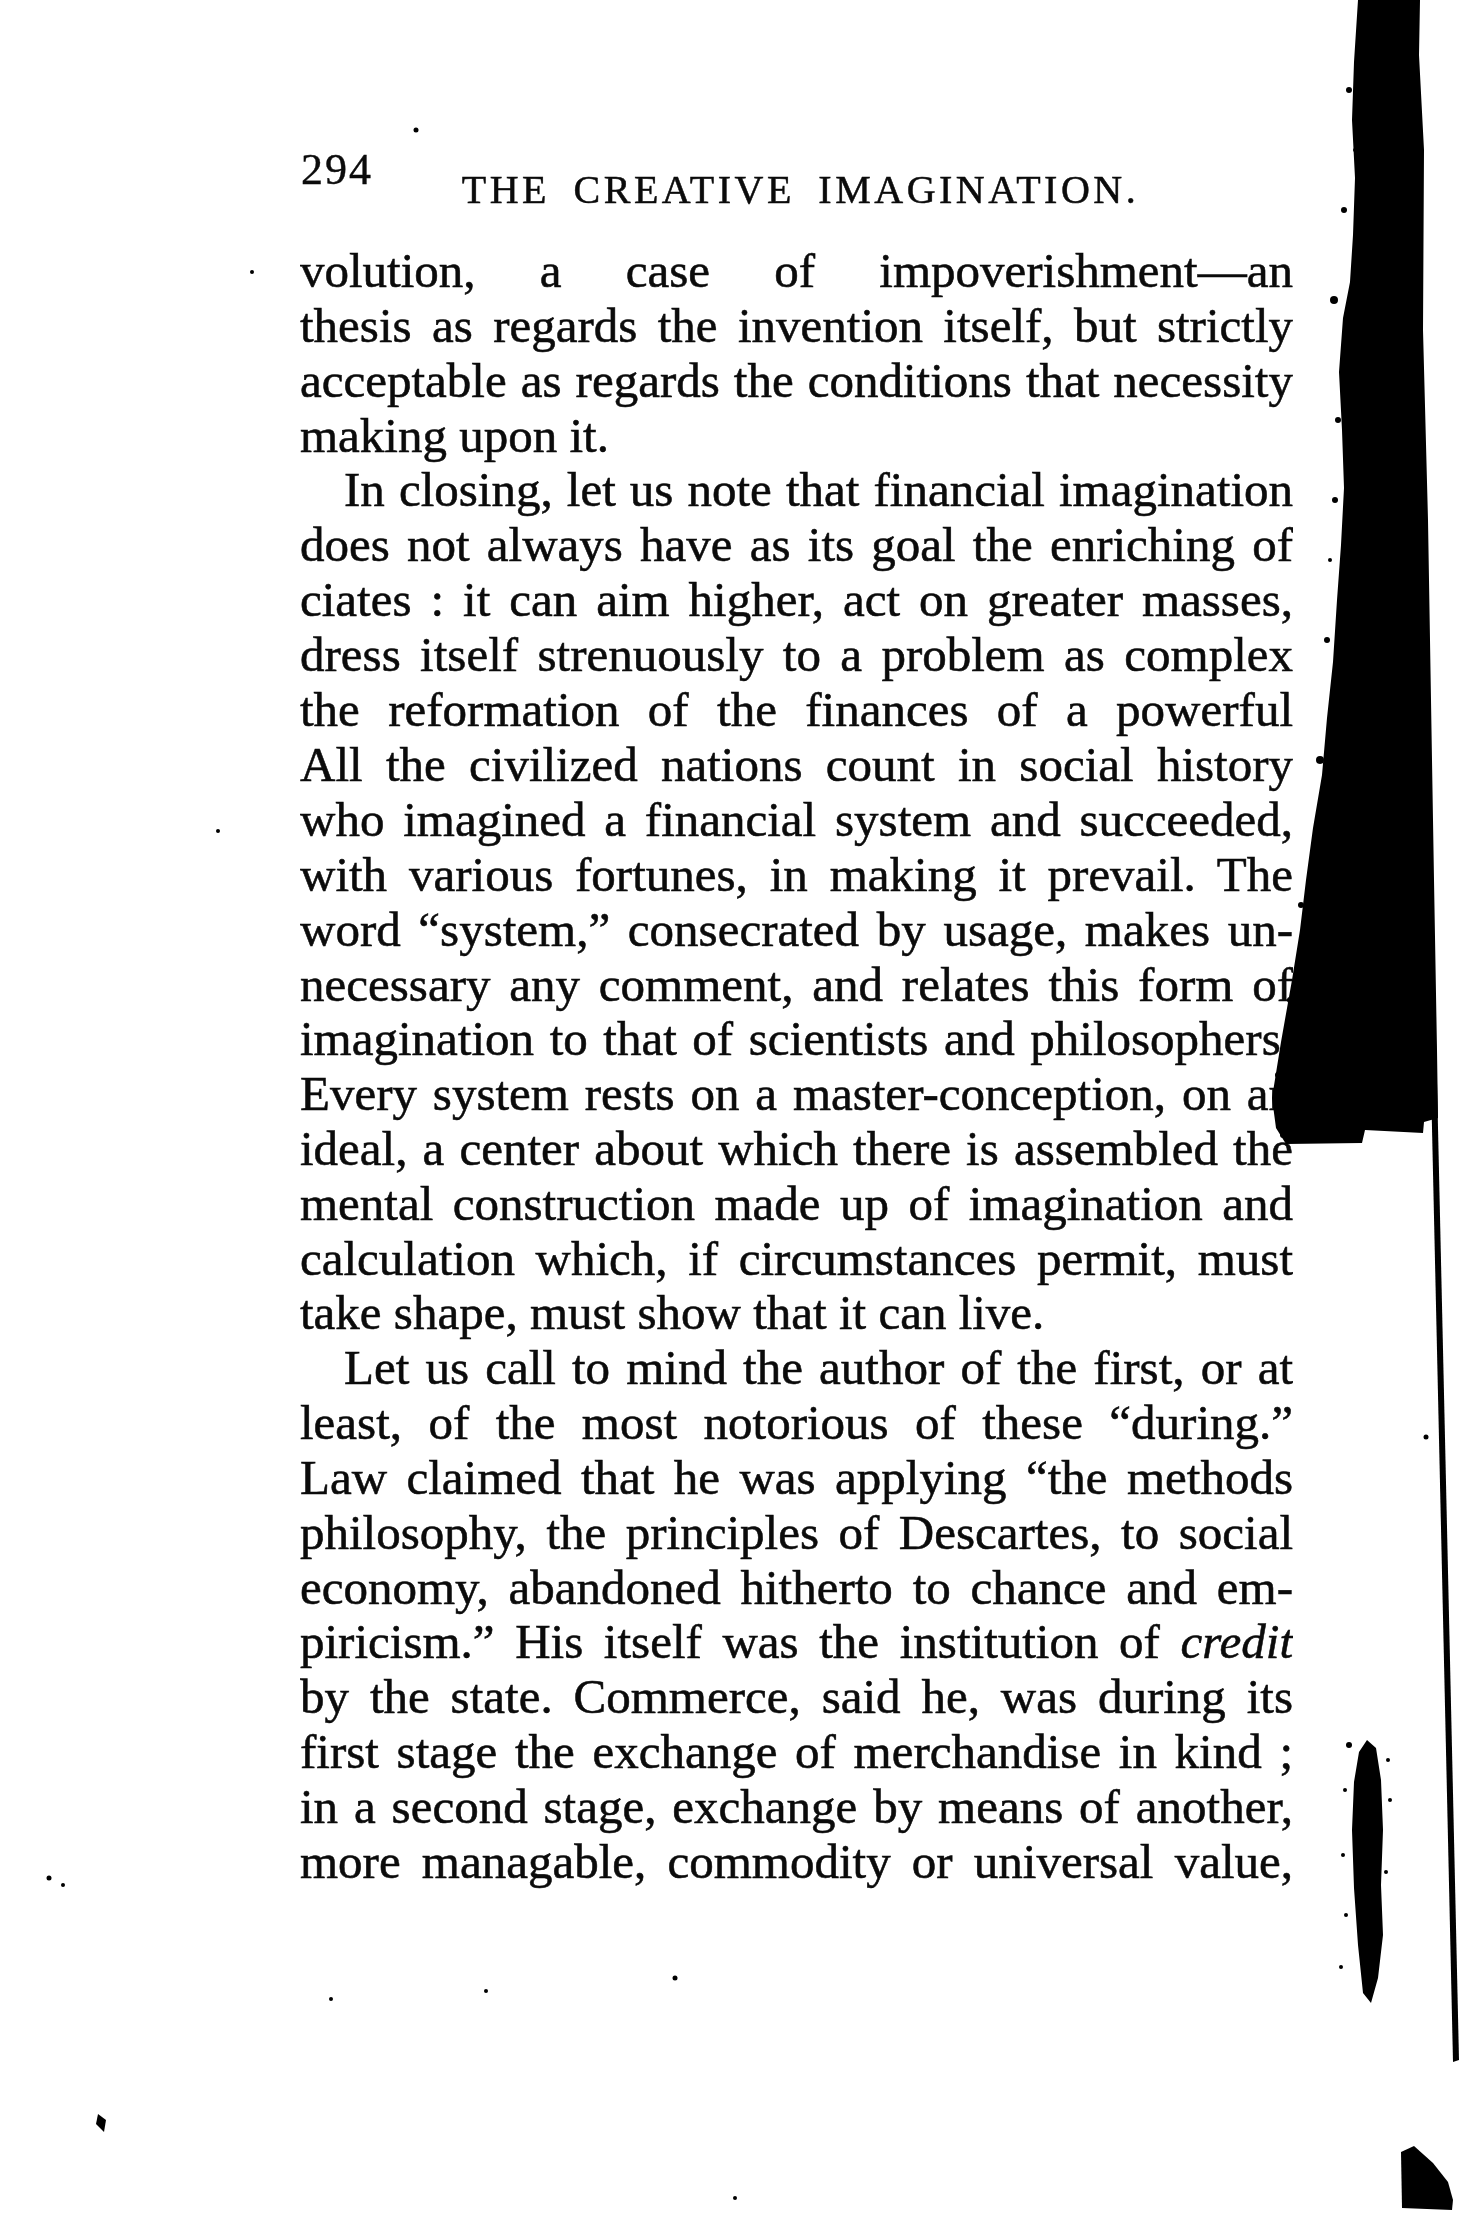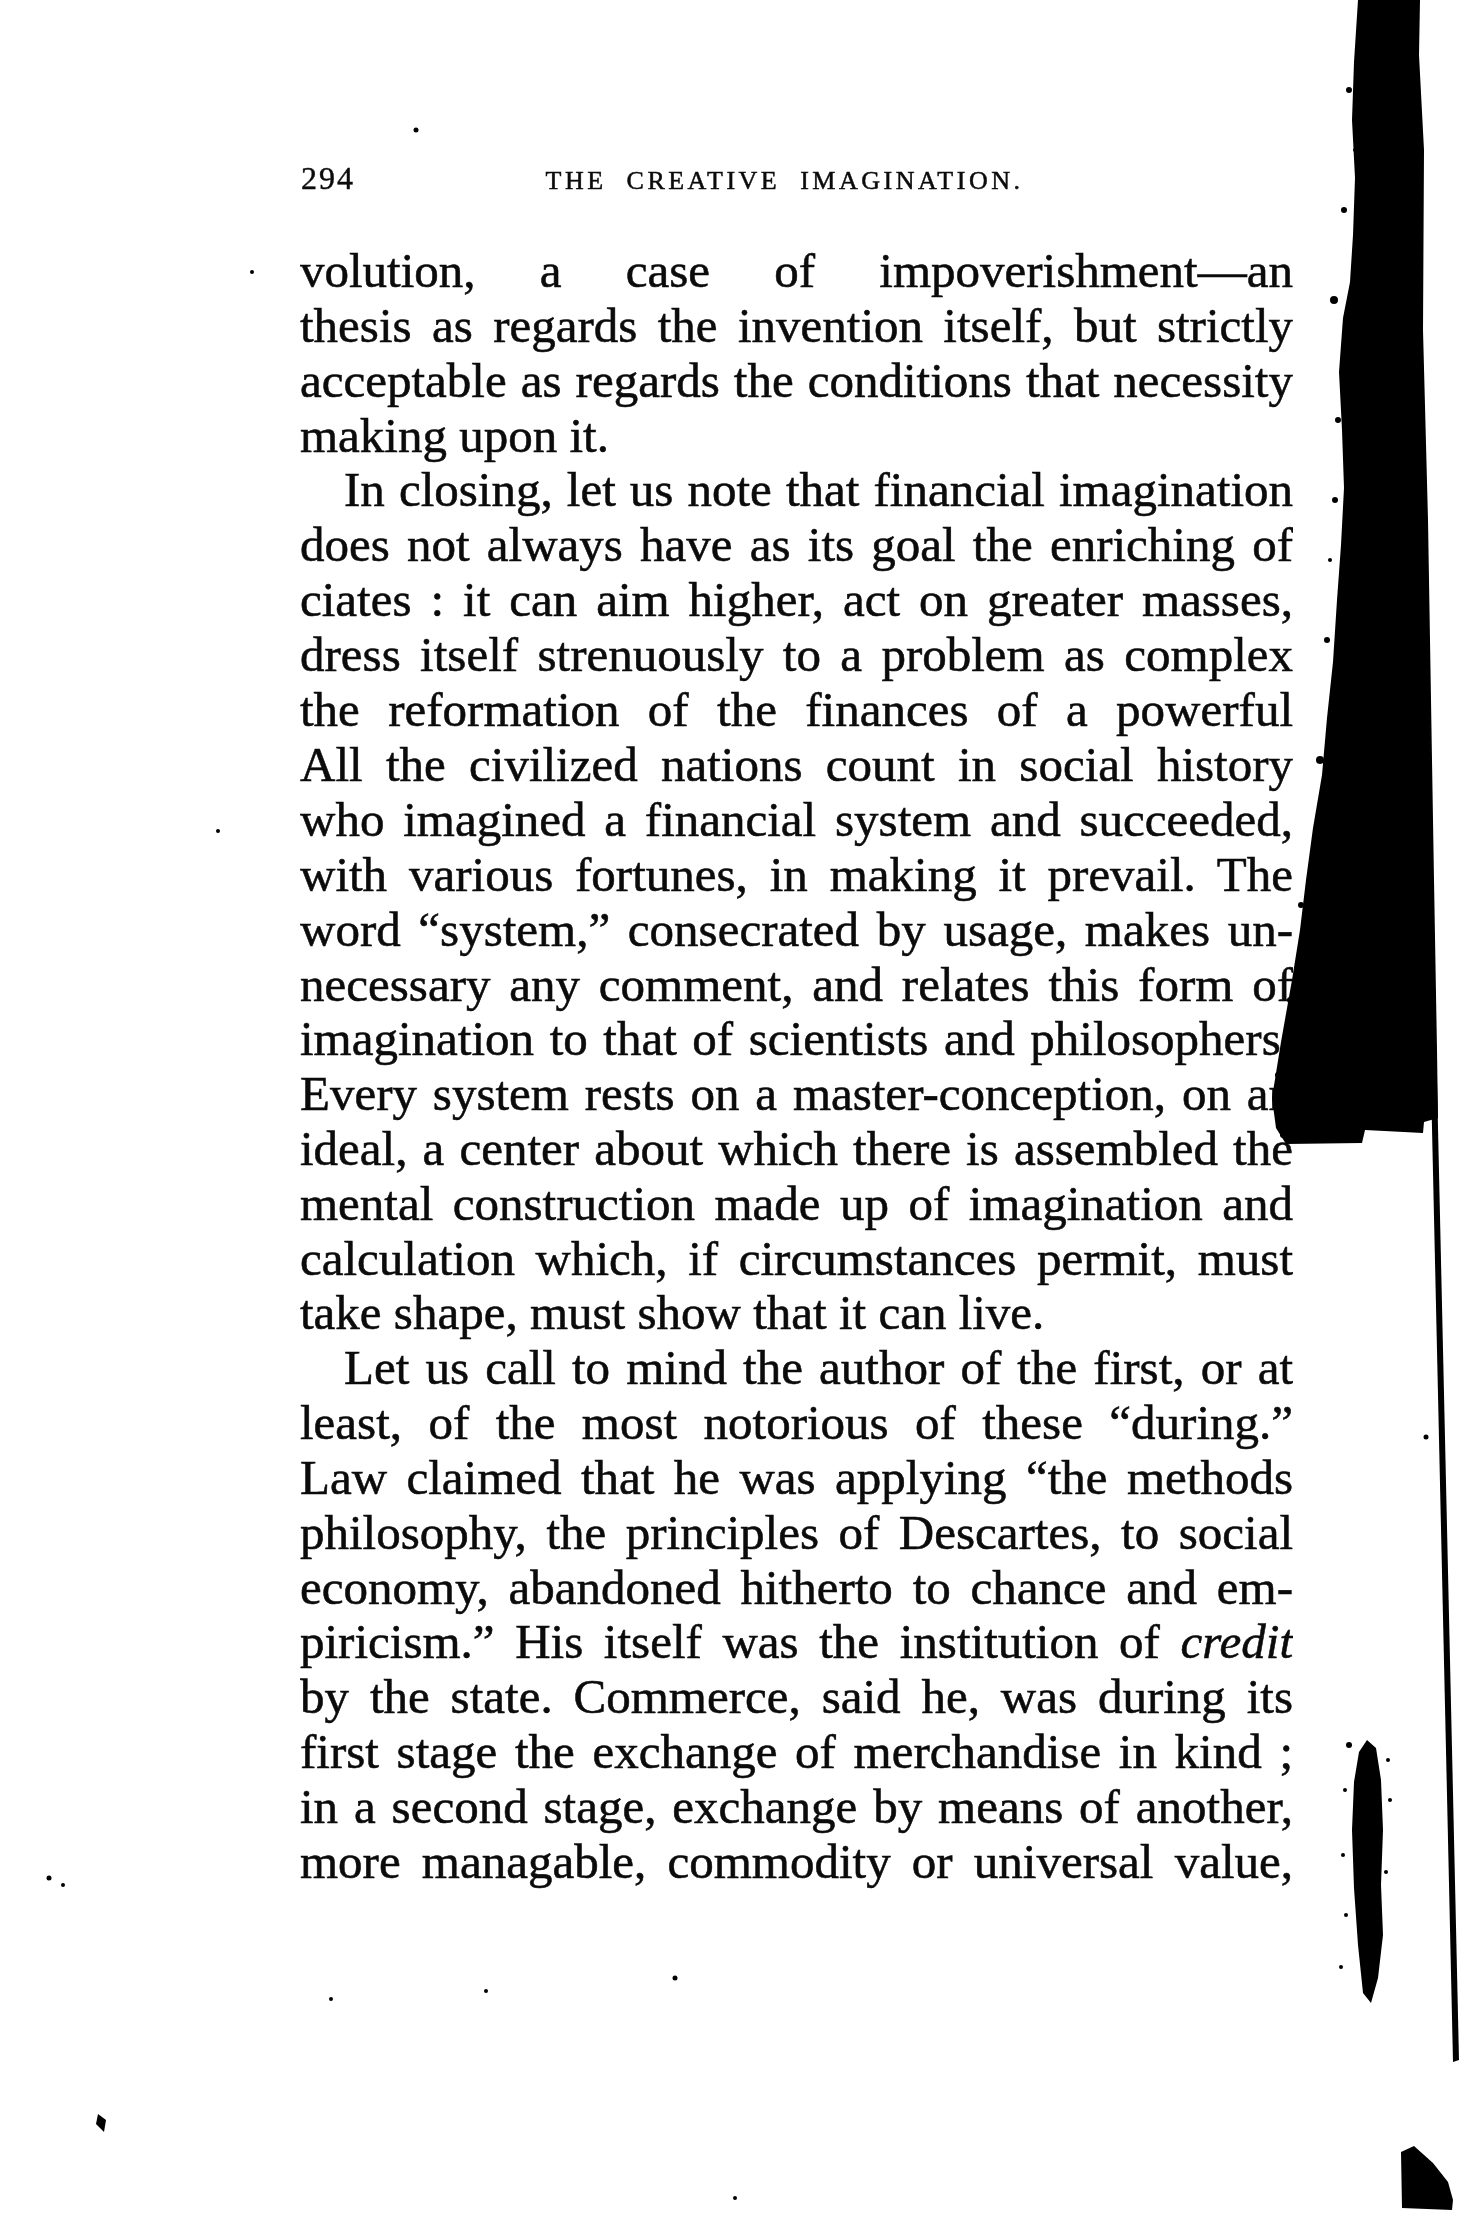--- a/index.html
+++ b/index.html
@@ -1,23 +1,23 @@
 <!DOCTYPE html>
 <html><head>
 <meta charset="utf-8">
 <style>
   html,body{margin:0;padding:0;}
   body{width:1465px;height:2230px;overflow:hidden;background:#ffffff;}
   .page{position:relative;width:1465px;height:2230px;background:#ffffff;
         font-family:"Liberation Serif","DejaVu Serif",serif;color:#0b0b0b;}
   
-  .page-number{position:absolute;left:301px;top:160px;font-size:32px;
+  .page-number{position:absolute;left:301px;top:144px;font-size:44px;
         letter-spacing:2px;-webkit-text-stroke:0.4px #0b0b0b;}
-  .running-title{position:absolute;left:288px;top:166px;width:993px;
-        text-align:center;font-size:26px;letter-spacing:3.5px;word-spacing:10px;
+  .running-title{position:absolute;left:304px;top:166px;width:993px;
+        text-align:center;font-size:40px;letter-spacing:3.5px;word-spacing:10px;
         -webkit-text-stroke:0.5px #0b0b0b;}
   
   .body-text{position:absolute;left:300px;top:244px;width:993px;
         font-size:49px;line-height:54.8px;-webkit-text-stroke:0.55px #0b0b0b;}
   .line{max-height:55px;overflow:hidden;text-align:left;}
   .line.just{text-align:justify;text-align-last:justify;}
   .line.indent{text-indent:44px;}
   .line .ital{font-style:italic;}
   
   .artifacts{position:absolute;left:0;top:0;width:1465px;height:2230px;pointer-events:none;}

